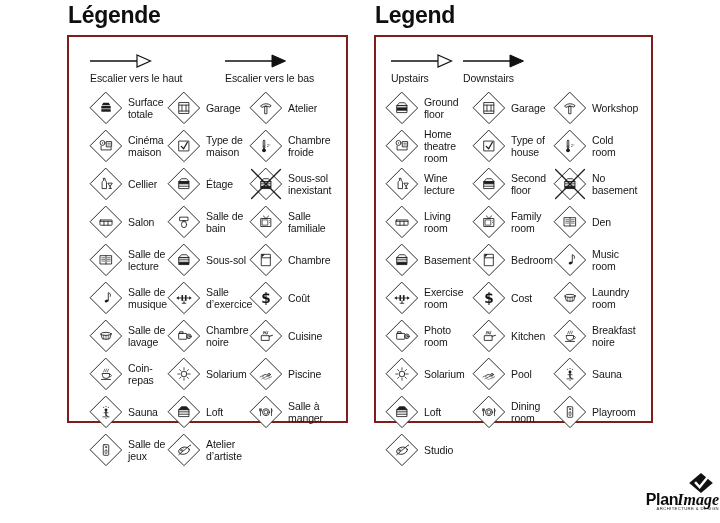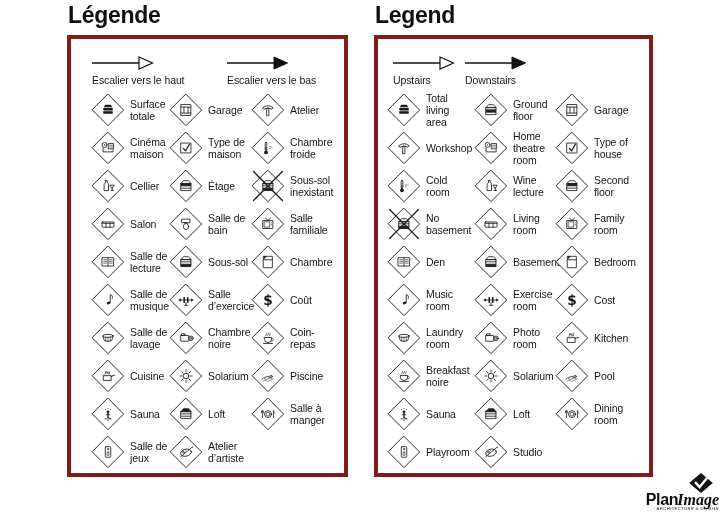--- a/index.html
+++ b/index.html
@@ -7,22 +7,22 @@
     width:720px;height:523px;background:#ffffff;position:relative;overflow:hidden;
     font-family:"Liberation Sans",sans-serif;color:#191919;
   }
   .panel{position:absolute;top:2px}
   .panel.french{left:67px}
   .panel.english{left:374px}
   .panel h1{
     margin:0 0 6px 1px;font-size:23px;font-weight:700;letter-spacing:-.3px;color:#0f0f0f;
   }
   .box{
-    box-sizing:border-box;border:4px solid #7f1d1d;background:#fff;
-    width:281px;height:442px;position:relative;
+    box-sizing:border-box;border:2px solid #7f1d1d;background:#fff;
+    width:281px;height:388px;position:relative;
   }
   .english .box{width:279px}
   
   .stairs{position:relative;height:36px;margin-top:16px}
   .stair{position:absolute;top:0;display:flex;flex-direction:column;gap:3px}
   .french .stair.s1{left:21px}
   .french .stair.s2{left:156px}
   .english .stair.s1{left:15px}
   .english .stair.s2{left:87px}
   .stair svg{width:62px;height:16px;display:block}
@@ -464,37 +464,37 @@
           <div class="cell c2">
             <svg viewBox="0 0 40 40" class="ic">
               <use href="#dia"></use>
               <use href="#g-photo-room"></use>
             </svg>
             <div class="lbl">
               <div>Chambre</div>
               <div>noire</div>
             </div>
           </div>
+          <div class="cell c0">
+            <svg viewBox="0 0 40 40" class="ic">
+              <use href="#dia"></use>
+              <use href="#g-kitchen"></use>
+            </svg>
+            <div class="lbl">
+              <div>Cuisine</div>
+            </div>
+          </div>
           <div class="cell c1">
             <svg viewBox="0 0 40 40" class="ic">
               <use href="#dia"></use>
               <use href="#g-breakfast-nook"></use>
             </svg>
             <div class="lbl">
               <div>Coin-</div>
               <div>repas</div>
-            </div>
-          </div>
-          <div class="cell c0">
-            <svg viewBox="0 0 40 40" class="ic">
-              <use href="#dia"></use>
-              <use href="#g-kitchen"></use>
-            </svg>
-            <div class="lbl">
-              <div>Cuisine</div>
             </div>
           </div>
           <div class="cell c2">
             <svg viewBox="0 0 40 40" class="ic">
               <use href="#dia"></use>
               <use href="#g-solarium"></use>
             </svg>
             <div class="lbl">
               <div>Solarium</div>
             </div>
@@ -573,31 +573,20 @@
         </div>
         <div class="stair s2">
           <svg viewBox="0 0 62 16">
             <line x1="0" y1="8" x2="47" y2="8" stroke="#111" stroke-width="1.3"></line>
             <polygon points="47,2 60.5,8 47,14" fill="#111" stroke="#111" stroke-width="1"></polygon>
           </svg>
           <span class="slabel">Downstairs</span>
         </div>
       </div>
       <div class="grid">
-          <div class="cell c0">
-            <svg viewBox="0 0 40 40" class="ic">
-              <use href="#dia"></use>
-              <use href="#g-total-living-area"></use>
-            </svg>
-            <div class="lbl">
-              <div>Total</div>
-              <div>living</div>
-              <div>area</div>
-            </div>
-          </div>
           <div class="cell c1">
             <svg viewBox="0 0 40 40" class="ic">
               <use href="#dia"></use>
               <use href="#g-ground-floor"></use>
             </svg>
             <div class="lbl">
               <div>Ground</div>
               <div>floor</div>
             </div>
           </div>

